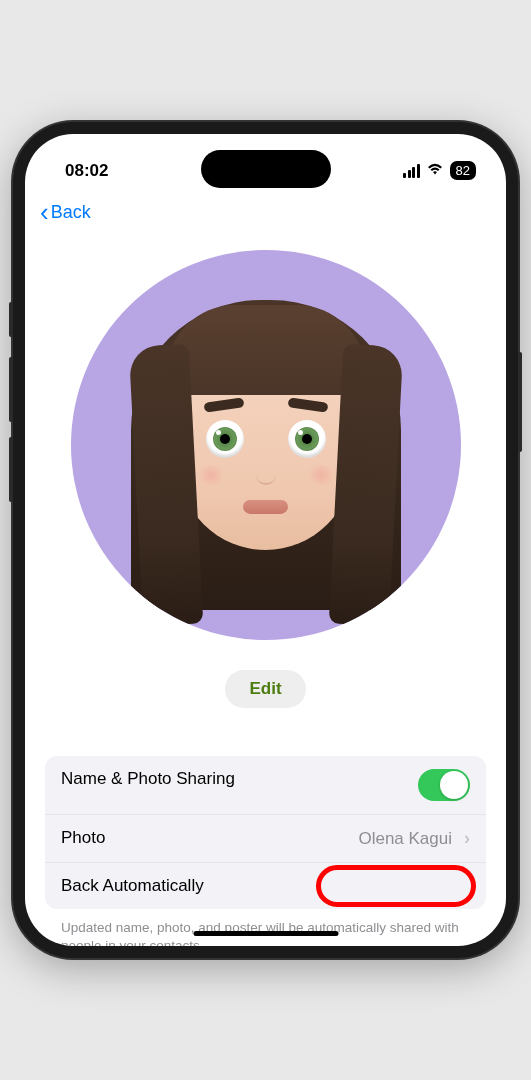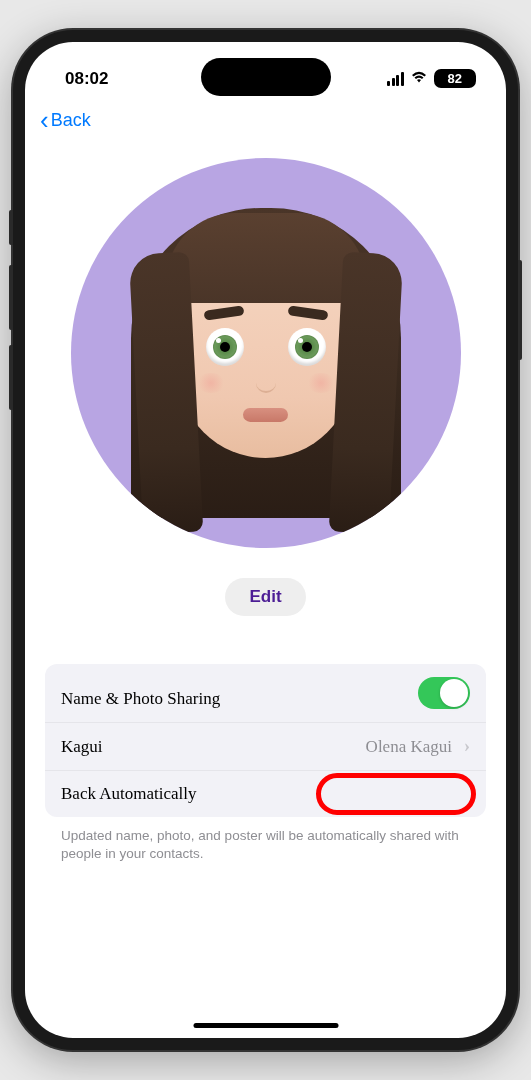--- a/index.html
+++ b/index.html
@@ -6,21 +6,21 @@
     body {
       background: #e8e8e8;
       display: flex;
       justify-content: center;
       align-items: center;
       min-height: 1080px;
       font-family: -apple-system, 'SF Pro Text', 'Helvetica Neue', Arial, sans-serif;
     }
     .phone-frame {
       width: 505px;
-      height: 1020px;
+      height: 836px;
       background: #1a1a1a;
       border-radius: 60px;
       padding: 12px;
       position: relative;
       box-shadow: 0 0 0 2px #333, 0 10px 40px rgba(0,0,0,0.3);
     }
     .phone-buttons-left {
       position: absolute;
       left: -4px;
       top: 180px;
@@ -72,22 +72,22 @@
       align-items: center;
       gap: 6px;
     }
     .signal-icon { display: flex; align-items: flex-end; gap: 1.5px; }
     .signal-bar { width: 3px; background: #000; border-radius: 1px; }
     .sb1 { height: 5px; } .sb2 { height: 8px; } .sb3 { height: 11px; } .sb4 { height: 14px; }
     .battery-badge {
       background: #000;
       color: #fff;
       font-size: 13px;
-      font-weight: 700;
-      padding: 2px 14px;
+      font-weight: 400;
+      padding: 2px 6px;
       border-radius: 7px;
       display: flex;
       align-items: center;
     }
     .nav-bar {
       padding: 10px 15px 0;
     }
     .back-btn {
       display: inline-flex;
       align-items: center;
@@ -257,37 +257,36 @@
     .ch-right { right: 70px; top: 170px; }
     .edit-btn {
       display: block;
       margin: 30px auto 0;
       padding: 9px 24px;
       background: #eeeeee;
       border: none;
       border-radius: 20px;
       font-size: 17px;
       font-weight: 600;
-      color: #4c1d95;
+      color: #4d7c0f;
       cursor: pointer;
     }
     .settings-group {
       margin-top: 48px;
       background: #f2f2f7;
       border-radius: 12px;
       overflow: visible;
     }
     .settings-row {
       display: flex;
       justify-content: space-between;
-      align-items: flex-end;
+      align-items: flex-start;
       padding: 13px 16px;
       border-bottom: 1px solid #e5e5ea;
       font-size: 17px;
-      font-family: Liberation Serif, serif;
     }
     .settings-row:last-child { border-bottom: none; }
     .row-label { color: #000; }
     .row-value {
       color: #8e8e93;
       display: flex;
       align-items: center;
       gap: 12px;
     }
     .chevron-right {
@@ -422,21 +421,21 @@
       <button class="edit-btn">Edit</button>
 
       <div class="settings-group">
         <div class="settings-row">
           <span class="row-label">Name &amp; Photo Sharing</span>
           <div class="toggle">
             <div class="toggle-knob"></div>
           </div>
         </div>
         <div class="settings-row">
-          <span class="row-label">Kagui</span>
+          <span class="row-label">Photo</span>
           <span class="row-value">
             <span>Olena Kagui</span>
             <span class="chevron-right">›</span>
           </span>
         </div>
         <div class="settings-row last-row">
           <span class="row-label">Back Automatically</span>
           <div class="annotation"></div>
         </div>
       </div>

